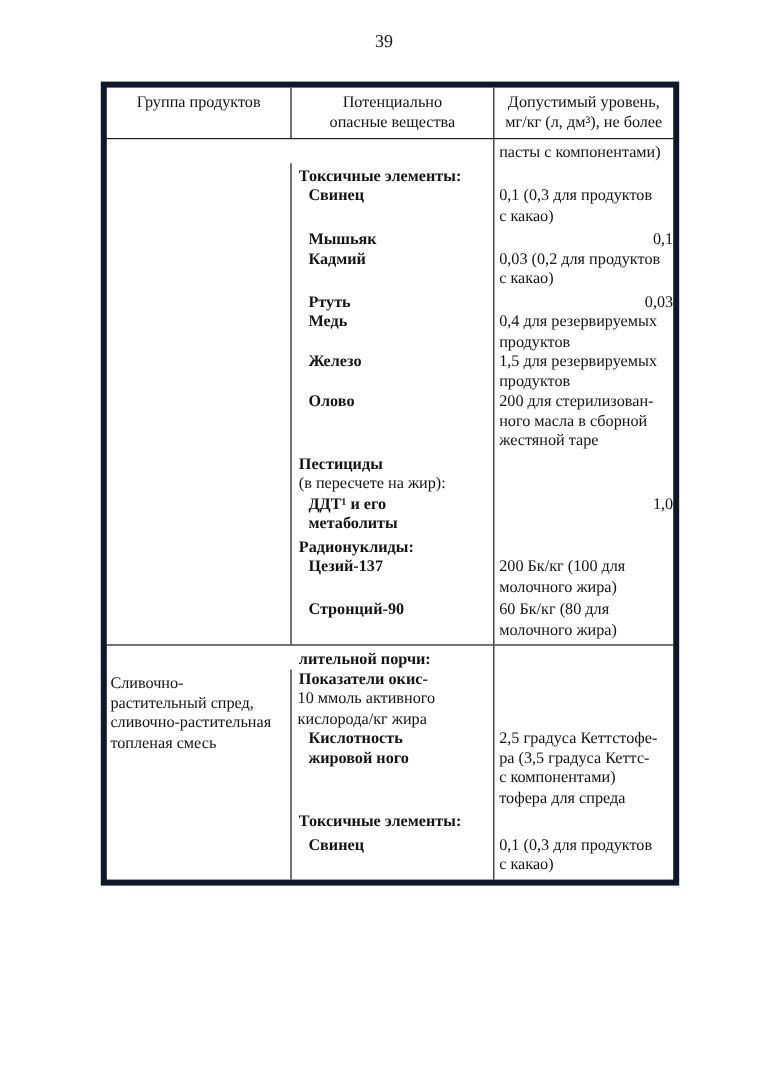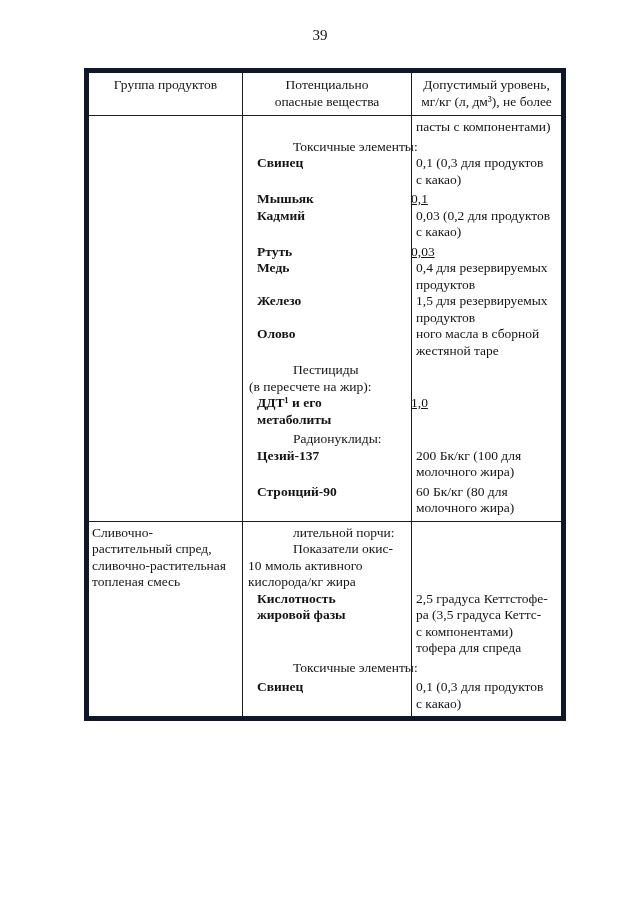--- a/index.html
+++ b/index.html
@@ -24,36 +24,36 @@
   .trow { display:flex; align-items:stretch; }
   .trow.body { border-top:1px solid #1c1c1c; }
 
   .cell { box-sizing:border-box; }
   .c1 { width:154px; border-right:1px solid #1c1c1c; }
   .c2 { width:169px; border-right:1px solid #1c1c1c; }
   .c3 { width:149px; }
 
   .hcell { text-align:center; padding:4px 2px 5px 2px; }
 
-  .group { padding:3px 3px 3px 3px; }
+  .group { padding:3px 3px 3px 3px;margin-top:20px; }
 
   .rightpane { position:relative; width:318px; padding:3px 0 4px 0; }
   .rightpane::before {
     content:""; position:absolute; left:168px; top:0; bottom:0;
     width:1px; background:#1c1c1c;
   }
 
   .entry { display:flex; align-items:flex-start; }
   .entry.gap { margin-top:3px; }
   .e-label { width:168px; box-sizing:border-box; padding-left:6px; }
   .entry.item .e-label { padding-left:14px;font-weight:bold; }
-  .entry.header .e-label .line { font-weight:normal;margin-left:44px; }
+  .entry.header .e-label .line { font-weight:bold; }
   .e-value { width:150px; box-sizing:border-box; }
   .e-value.left { padding-left:5px; padding-right:1px; }
-  .e-value.center { text-align:left;text-decoration:underline; }
+  .e-value.center { text-align:right; }
 
   .line { line-height:16.5px; white-space:nowrap; }
 </style>
 </head>
 <body>
 
 <div class="page">
   <div class="page-number">39</div>
 
   <div class="doc-table">
@@ -136,20 +136,21 @@
               <div class="e-value left">
                 <div class="line">1,5 для резервируемых</div>
                 <div class="line">продуктов</div>
               </div>
             </div>
             <div class="entry item">
               <div class="e-label">
                 <div class="line">Олово</div>
               </div>
               <div class="e-value left">
+                <div class="line">200 для стерилизован-</div>
                 <div class="line">ного масла в сборной</div>
                 <div class="line">жестяной таре</div>
               </div>
             </div>
             <div class="entry header gap">
               <div class="e-label">
                 <div class="line">Пестициды</div>
               </div>
               <div class="e-value left"></div>
             </div>
@@ -211,21 +212,21 @@
             </div>
             <div class="entry item">
               <div class="e-value left">
                 <div class="line">10 ммоль активного</div>
                 <div class="line">кислорода/кг жира</div>
               </div>
             </div>
             <div class="entry item">
               <div class="e-label">
                 <div class="line">Кислотность</div>
-                <div class="line">жировой фазы</div>
+                <div class="line">жировой ного</div>
               </div>
               <div class="e-value left">
                 <div class="line">2,5 градуса Кеттстофе-</div>
                 <div class="line">ра (3,5 градуса Кеттс-</div>
                 <div class="line">с компонентами)</div>
                 <div class="line">тофера для спреда</div>
               </div>
             </div>
             <div class="entry header gap">
               <div class="e-label">

